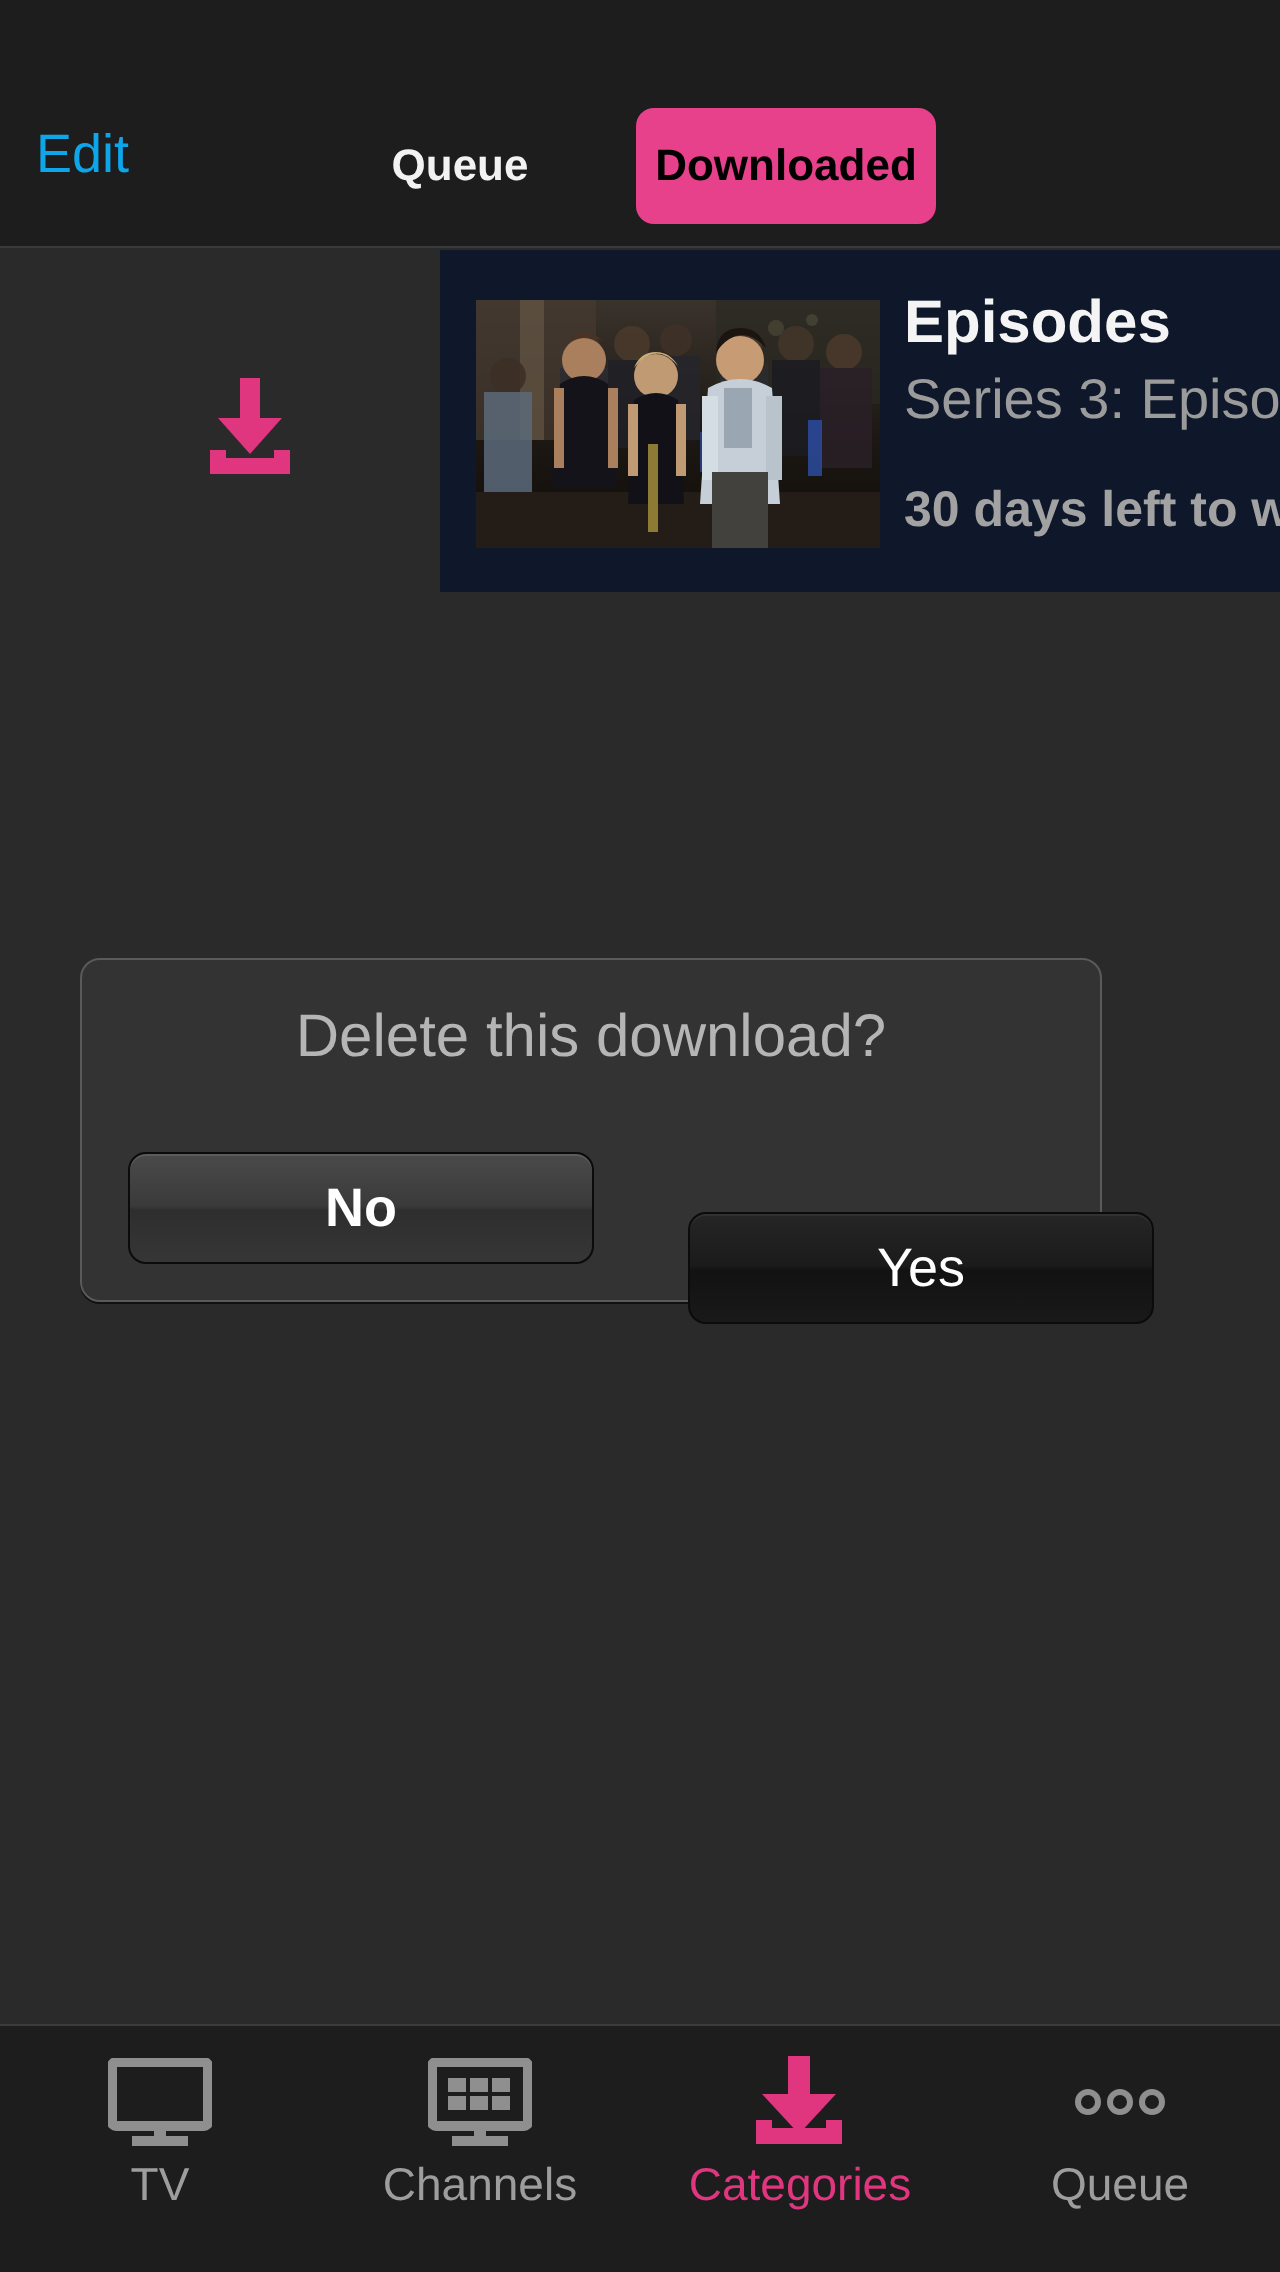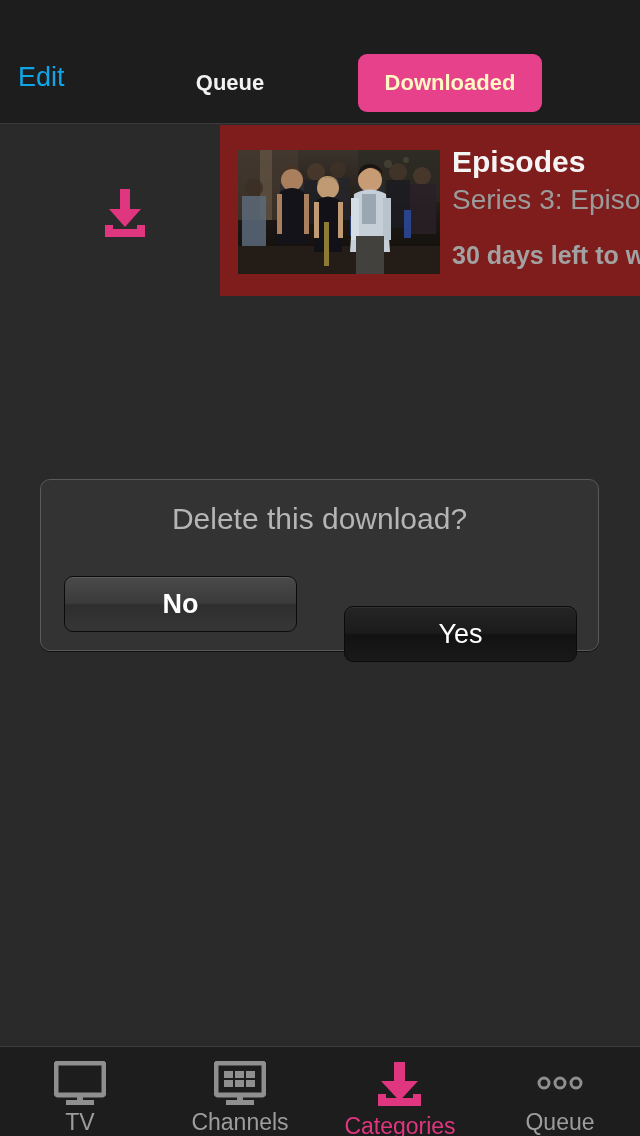--- a/index.html
+++ b/index.html
@@ -26,48 +26,48 @@
     background:none; border:none; font-family:"Liberation Sans", sans-serif;
   }
   .seg{ position:absolute; left:160px; top:14px; width:360px; height:58px; }
   .seg-item{
     position:absolute; top:0; height:58px;
     display:flex; align-items:center; justify-content:center;
     font-size:22px; font-weight:bold; color:#f2f2f2;
     border-radius:9px;
   }
   .seg-queue{ left:0px; width:140px; }
-  .seg-downloaded{ left:158px; width:184px; background:#e8418c; color:#fef9c3;margin-left:40px; }
+  .seg-downloaded{ left:158px; width:150px; background:#e8418c; color:#000000; }
 
   
   .row-area{ position:absolute; left:0; top:125px; width:640px; height:172px; }
   .dl-icon-wrap{
     position:absolute; left:95px; top:60px; width:60px; height:60px;
   }
   .dl-icon-wrap svg{ display:block; }
 
   .row-card{
     position:absolute; left:220px; top:0px; width:420px; height:171px;
-    background:#7f1d1d;
+    background:#0f172a;
     overflow:hidden;
   }
   .thumb{
     position:absolute; left:18px; top:25px; width:202px; height:124px;
     overflow:hidden; background:#15100c;
   }
   .thumb svg{ display:block; }
 
   .row-text{ position:absolute; left:232px; top:18px; right:-120px; }
   .row-title{ font-size:30px; font-weight:bold; color:#f4f4f4; white-space:nowrap; line-height:38px; }
   .row-sub{ font-size:28px; color:#9b9b9b; white-space:nowrap; line-height:38px; }
   .row-meta{ margin-top:22px; font-size:25px; font-weight:bold; color:#a2a2a2; white-space:nowrap; }
 
   
   .dialog{
-    position:absolute; left:40px; top:479px; width:559px; height:172px;
+    position:absolute; left:40px; top:479px; width:511px; height:172px;
     background:#333333;
     border:1px solid #5a5a5a;
     border-radius:10px;
     box-shadow:0 1px 0 rgba(0,0,0,.6);
   }
   .dialog-title{
     position:absolute; left:0; top:22px; width:100%;
     text-align:center; font-size:30px; color:#b5b5b5;
   }
   .dlg-btn{
@@ -86,21 +86,21 @@
   }
   .btn-yes{
     left:303px;
     background:linear-gradient(to bottom,#252525 0%,#1b1b1b 48%,#121212 52%,#191919 100%);
     box-shadow:inset 0 1px 0 rgba(255,255,255,.06);
     margin-top:30px;
   }
 
   
   .tabbar{
-    position:absolute; left:0; bottom:0; width:640px; height:90px;
+    position:absolute; left:0; bottom:0; width:640px; height:124px;
     background:#1d1d1d;
     border-top:1px solid #3c3c3c;
     display:flex;
     text-align:center;
   }
   .tab{
     flex:1; display:flex; flex-direction:column;
     align-items:center; justify-content:flex-start;
     padding-top:14px;
   }

